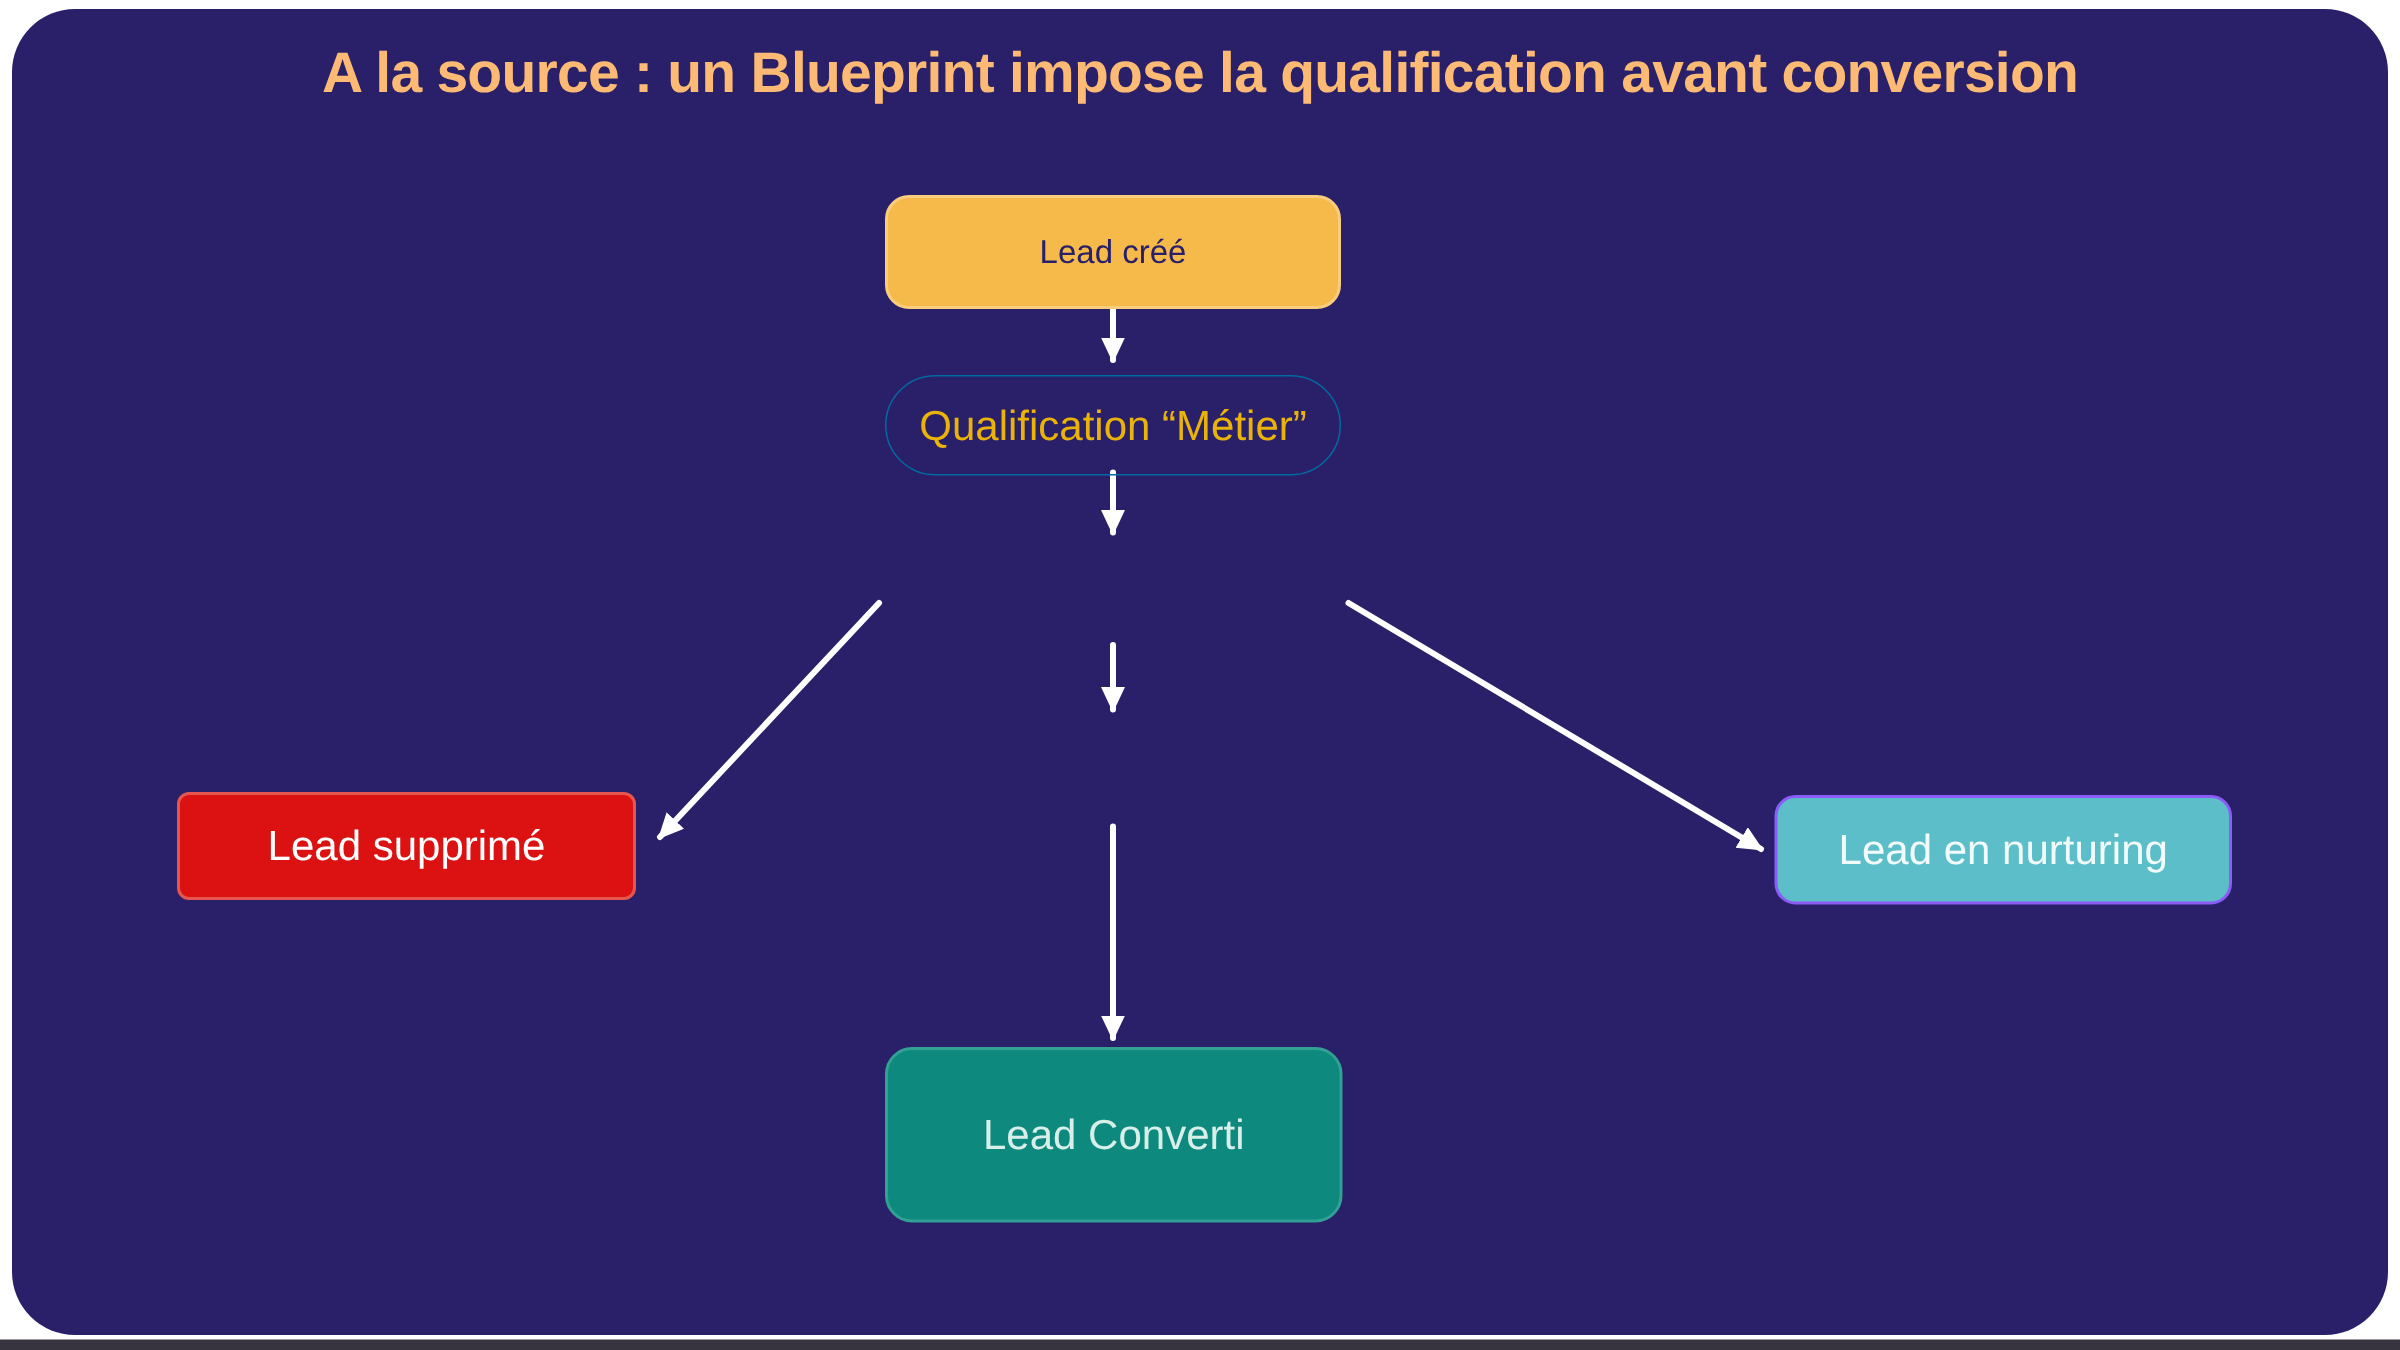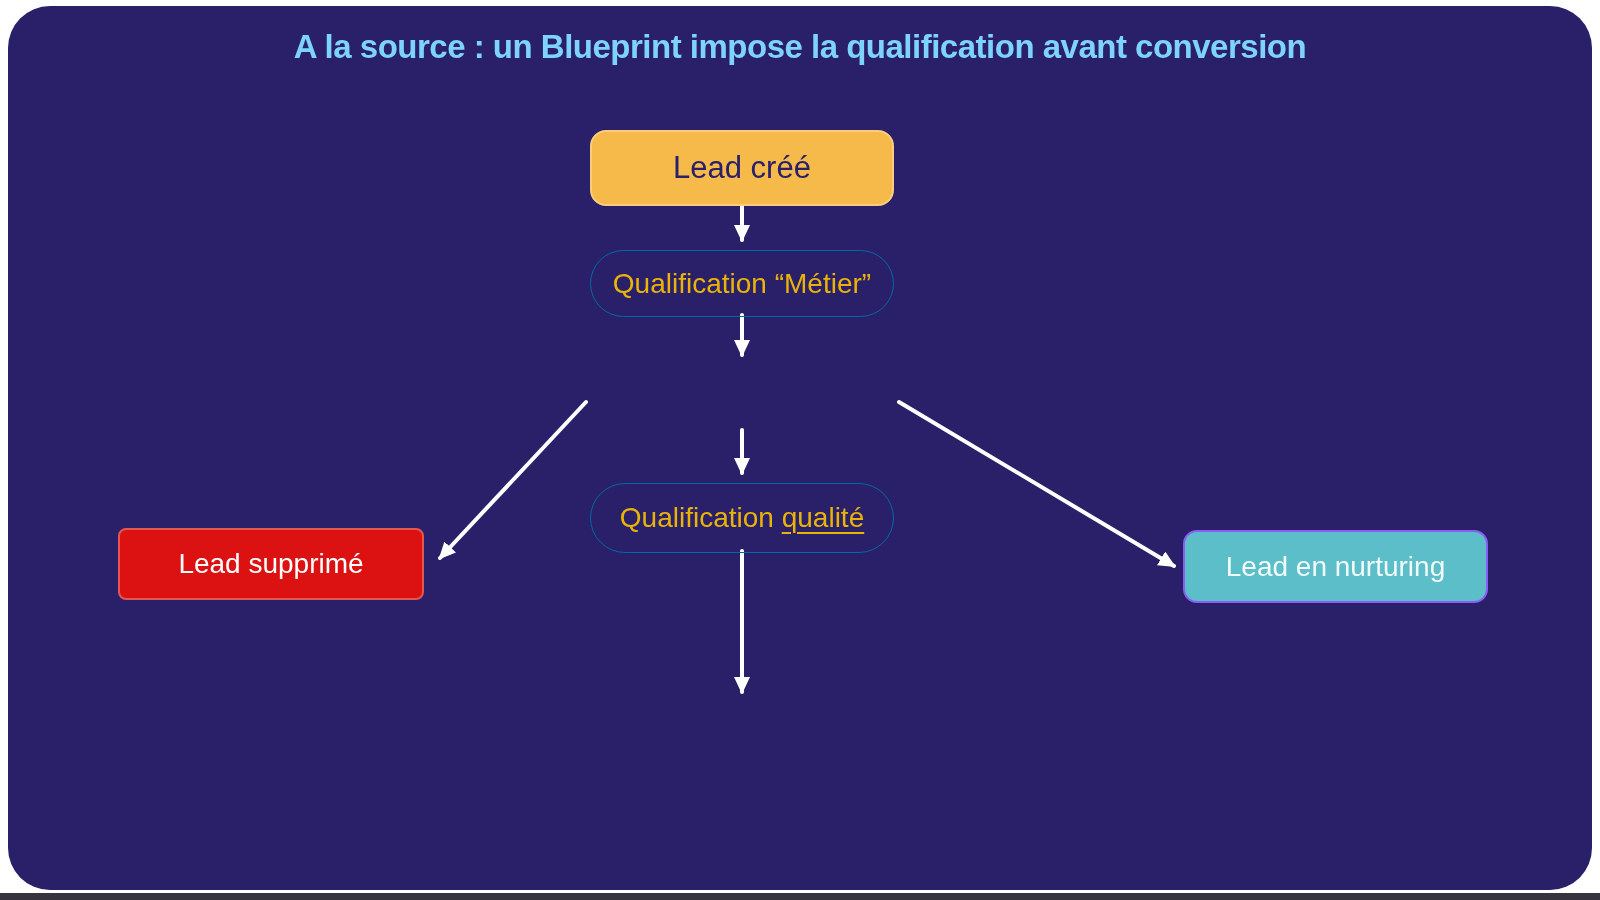--- a/index.html
+++ b/index.html
@@ -22,22 +22,22 @@
     left: 0; bottom: 0;
     width: 1600px; height: 7px;
     background: #38343f;
   }
   .slide-title {
     position: absolute;
     left: 0; top: 22px;
     width: 100%;
     margin: 0;
     text-align: center;
-    color: #7dd3fc;
-    font-size: 33px;
+    color: #fdba74;
+    font-size: 38px;
     font-weight: bold;
     letter-spacing: -0.5px;
   }
   .arrows {
     position: absolute;
     left: 0; top: 0;
     width: 1584px; height: 884px;
     pointer-events: none;
   }
   .node {
@@ -48,21 +48,21 @@
     white-space: nowrap;
     box-sizing: border-box;
     text-align: center;
   }
   .node-lead-cree {
     left: 582px; top: 124px; width: 304px; height: 76px;
     background: #f6ba4b;
     border: 2px solid #f9cd7d;
     border-radius: 16px;
     color: #2a2069;
-    font-size: 31px;
+    font-size: 22px;
     justify-content: center;
   }
   .pill {
     background: transparent;
     border: 1px solid #0369a1;
     border-radius: 36px;
     color: #eab308;
     font-size: 28px;
   }
   .node-qualification-metier {
@@ -136,31 +136,30 @@
 
     <div class="node node-lead-cree">
       <span>Lead créé</span>
     </div>
 
     <div class="node pill node-qualification-metier">
       <span>Qualification “Métier”</span>
     </div>
 
 
-    <div class="node pill node-qualification-qualite">
-      <span>Qualification</span>
-      <span class="underlined-word">qualité</span>
-    </div>
 
     <div class="node node-lead-supprime">
       <span>Lead supprimé</span>
     </div>
 
     <div class="node node-lead-nurturing">
       <span>Lead en nurturing</span>
     </div>
 
+    <div class="node node-lead-converti">
+      <span>Lead Converti</span>
+    </div>
 
   </div>
 
   <div class="bottom-strip"></div>
 
 </div>
 
 </body></html>

